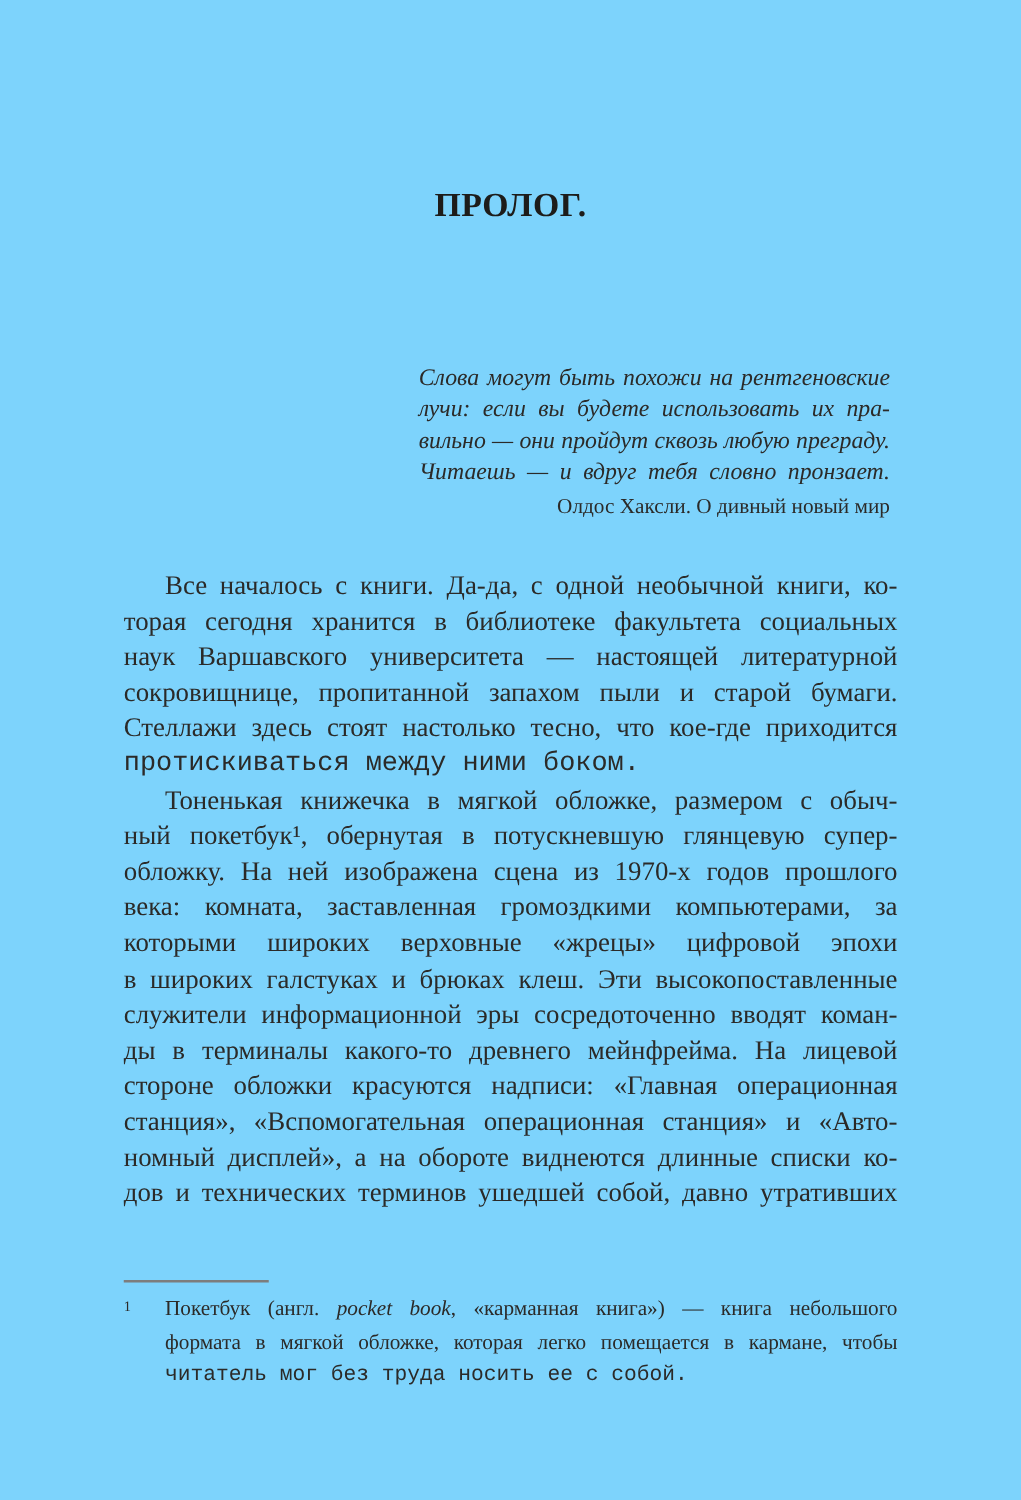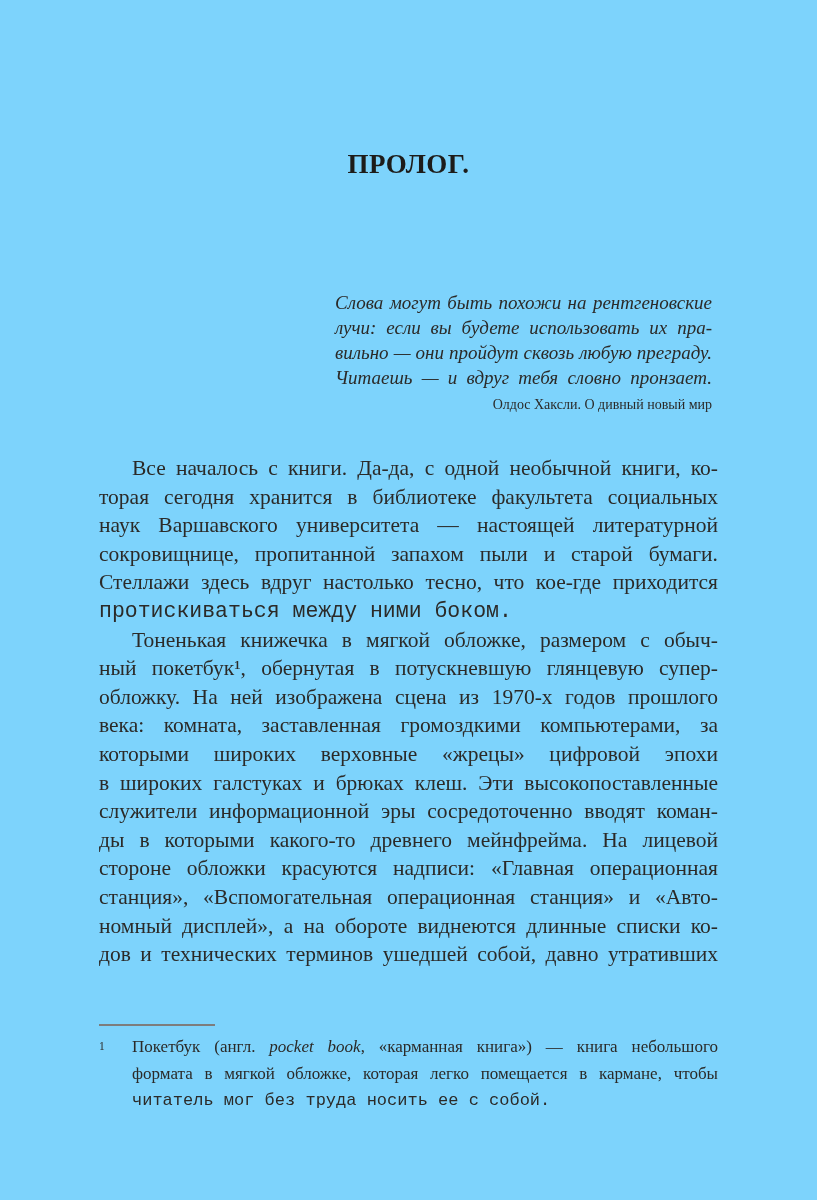--- a/index.html
+++ b/index.html
@@ -43,21 +43,21 @@
     text-align: justify;
     text-align-last: justify;
   }
   .ll {
     text-align: left;
     text-align-last: left;
     font-family: Liberation Mono, monospace;
   }
   .attribution {
     font-style: normal;
-    font-size: 14px;
+    font-size: 17px;
     line-height: 22px;
     text-align: right;
     margin-top: 4px;
     color: #2b2a28;
   }
   .bodytext {
     position: absolute;
     top: 454px;
     left: 99px;
     width: 619px;
@@ -114,30 +114,30 @@
     <div class="jl">вильно — они пройдут сквозь любую преграду.</div>
     <div class="jl">Читаешь — и вдруг тебя словно пронзает.</div>
     <div class="attribution">Олдос Хаксли. О дивный новый мир</div>
   </div>
 
   <div class="bodytext">
     <div class="jl indent">Все началось с книги. Да-да, с одной необычной книги, ко-</div>
     <div class="jl">торая сегодня хранится в библиотеке факультета социальных</div>
     <div class="jl">наук Варшавского университета — настоящей литературной</div>
     <div class="jl">сокровищнице, пропитанной запахом пыли и старой бумаги.</div>
-    <div class="jl">Стеллажи здесь вдруг настолько тесно, что кое-где приходится</div>
+    <div class="jl">Стеллажи здесь стоят настолько тесно, что кое-где приходится</div>
     <div class="ll">протискиваться между ними боком.</div>
     <div class="jl indent">Тоненькая книжечка в мягкой обложке, размером с обыч-</div>
     <div class="jl">ный покетбук¹, обернутая в потускневшую глянцевую супер-</div>
     <div class="jl">обложку. На ней изображена сцена из 1970-х годов прошлого</div>
     <div class="jl">века: комната, заставленная громоздкими компьютерами, за</div>
     <div class="jl">которыми широких верховные «жрецы» цифровой эпохи</div>
     <div class="jl">в широких галстуках и брюках клеш. Эти высокопоставленные</div>
     <div class="jl">служители информационной эры сосредоточенно вводят коман-</div>
-    <div class="jl">ды в которыми какого-то древнего мейнфрейма. На лицевой</div>
+    <div class="jl">ды в терминалы какого-то древнего мейнфрейма. На лицевой</div>
     <div class="jl">стороне обложки красуются надписи: «Главная операционная</div>
     <div class="jl">станция», «Вспомогательная операционная станция» и «Авто-</div>
     <div class="jl">номный дисплей», а на обороте виднеются длинные списки ко-</div>
     <div class="jl">дов и технических терминов ушедшей собой, давно утративших</div>
   </div>
 
   <div class="footnote">
     <div class="fn-rule"></div>
     <div class="fn-row">
       <span class="fn-marker">1</span>

